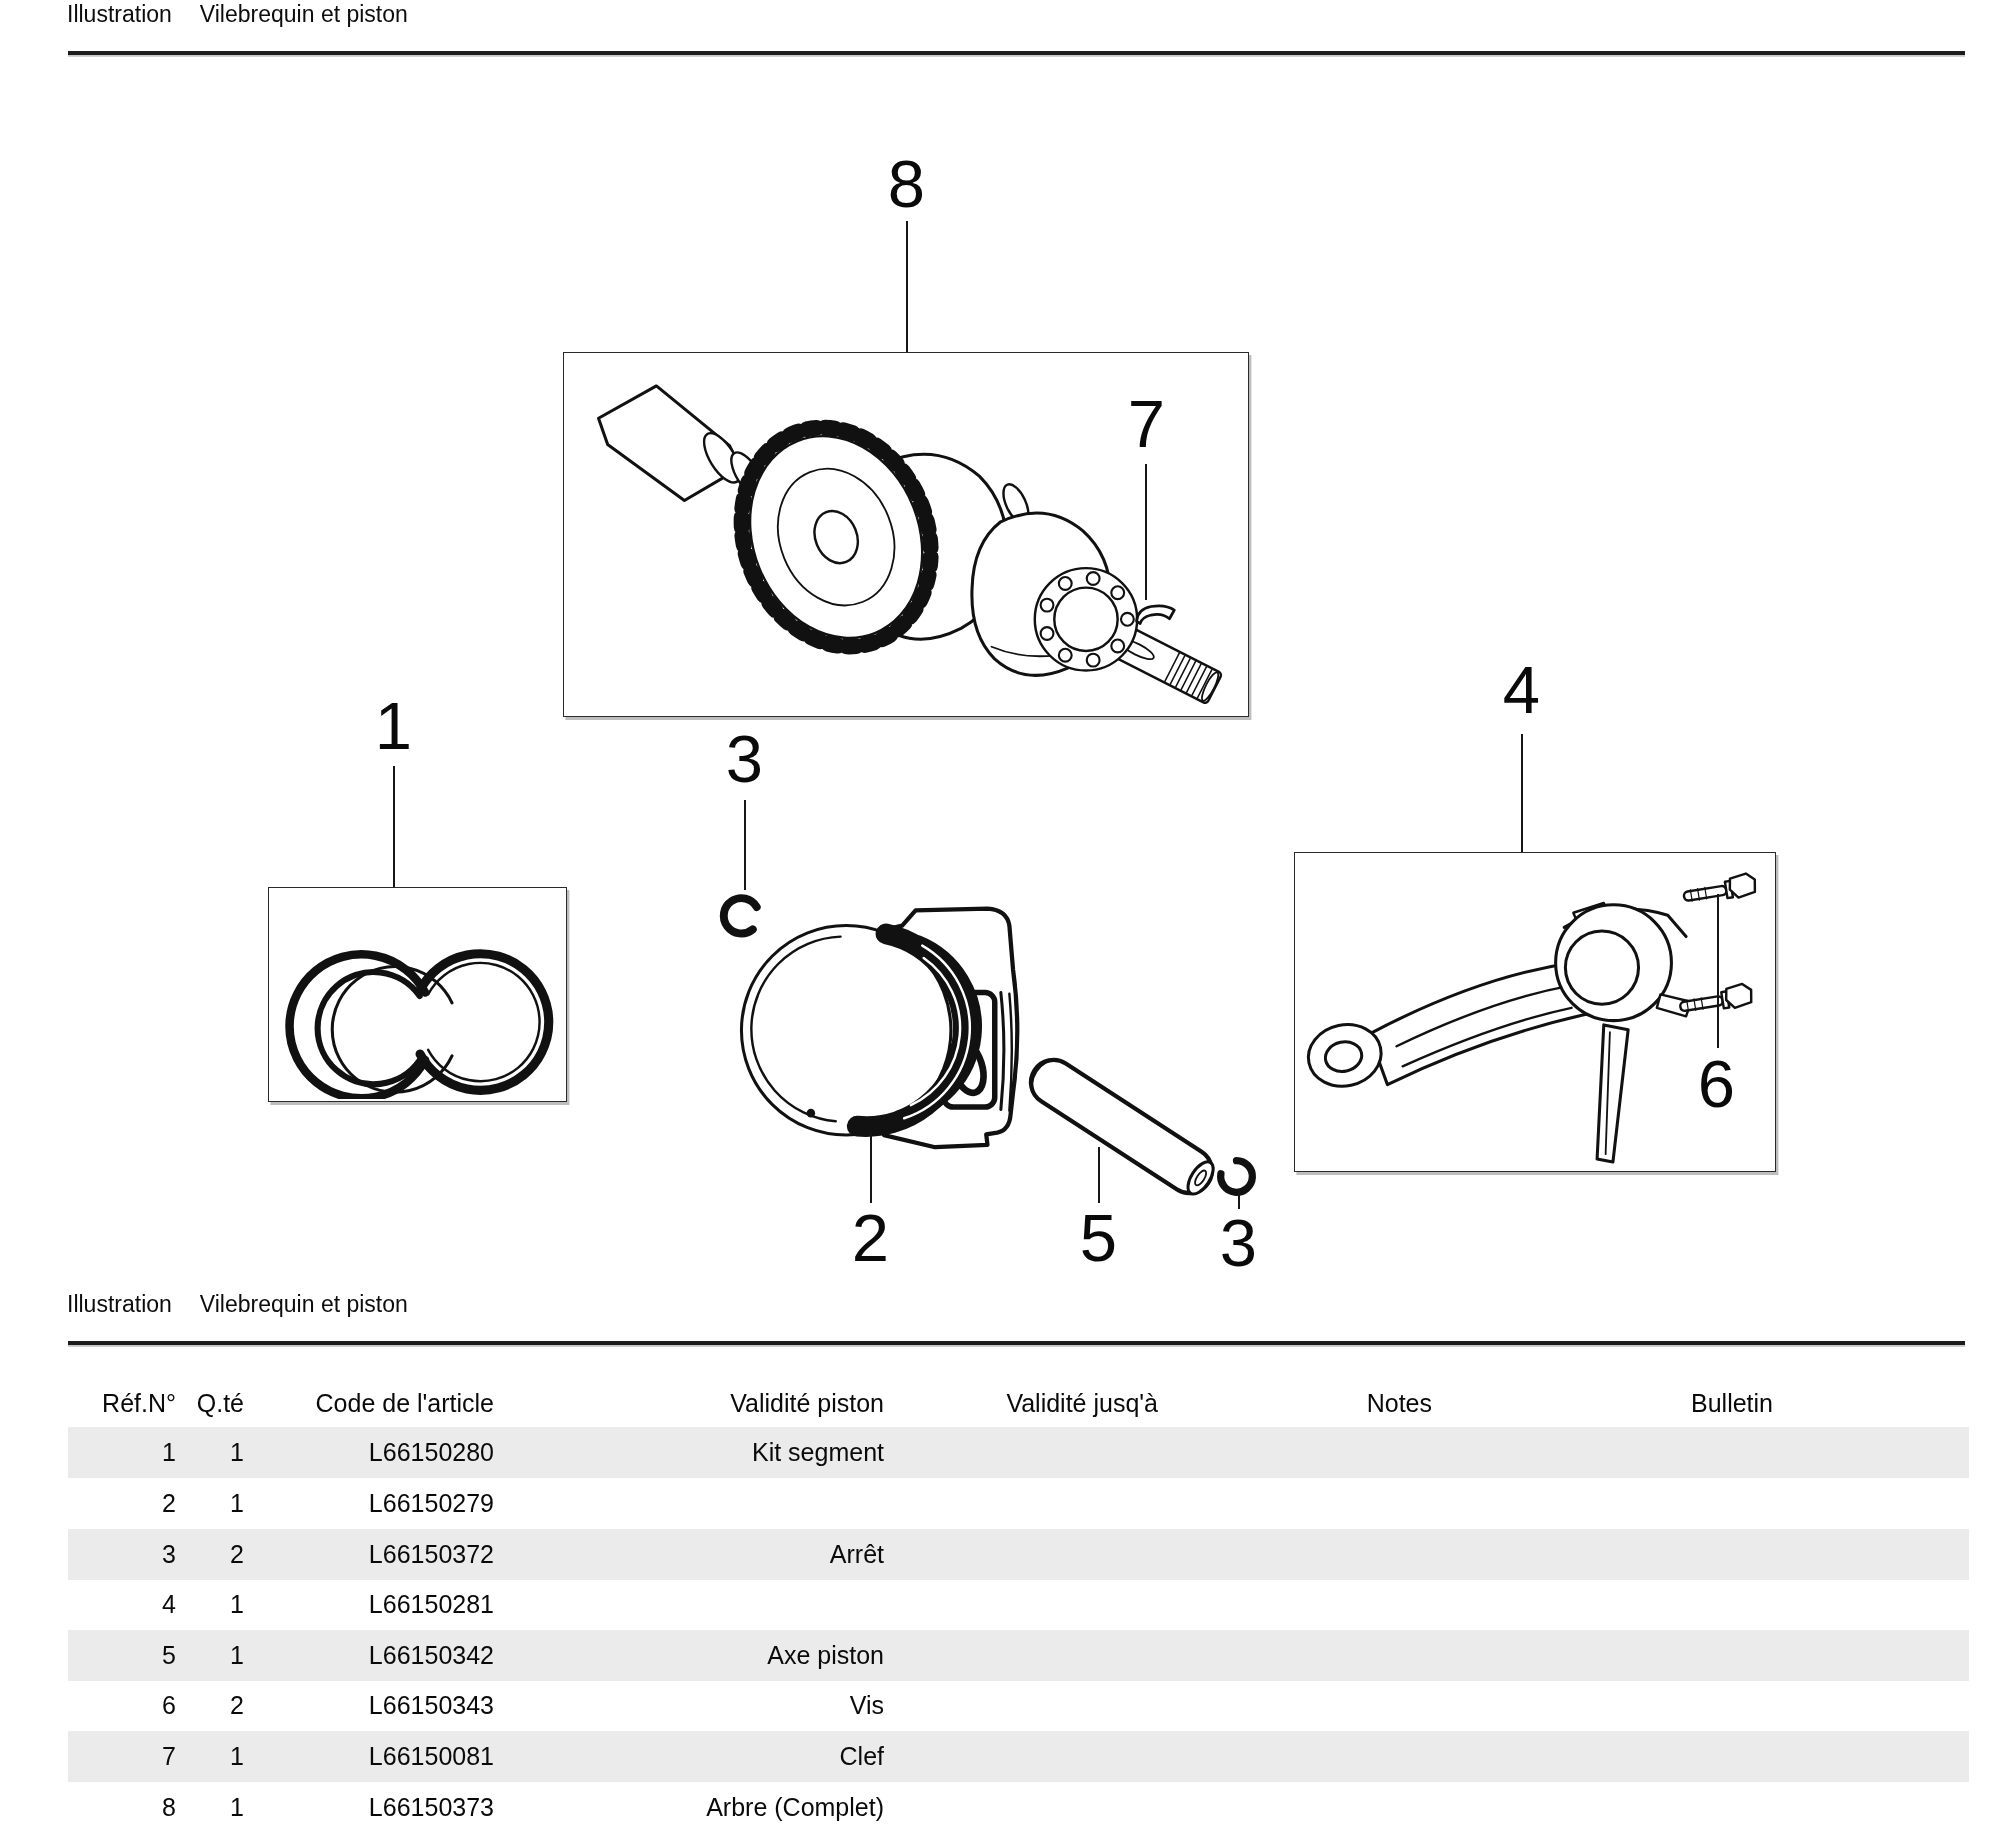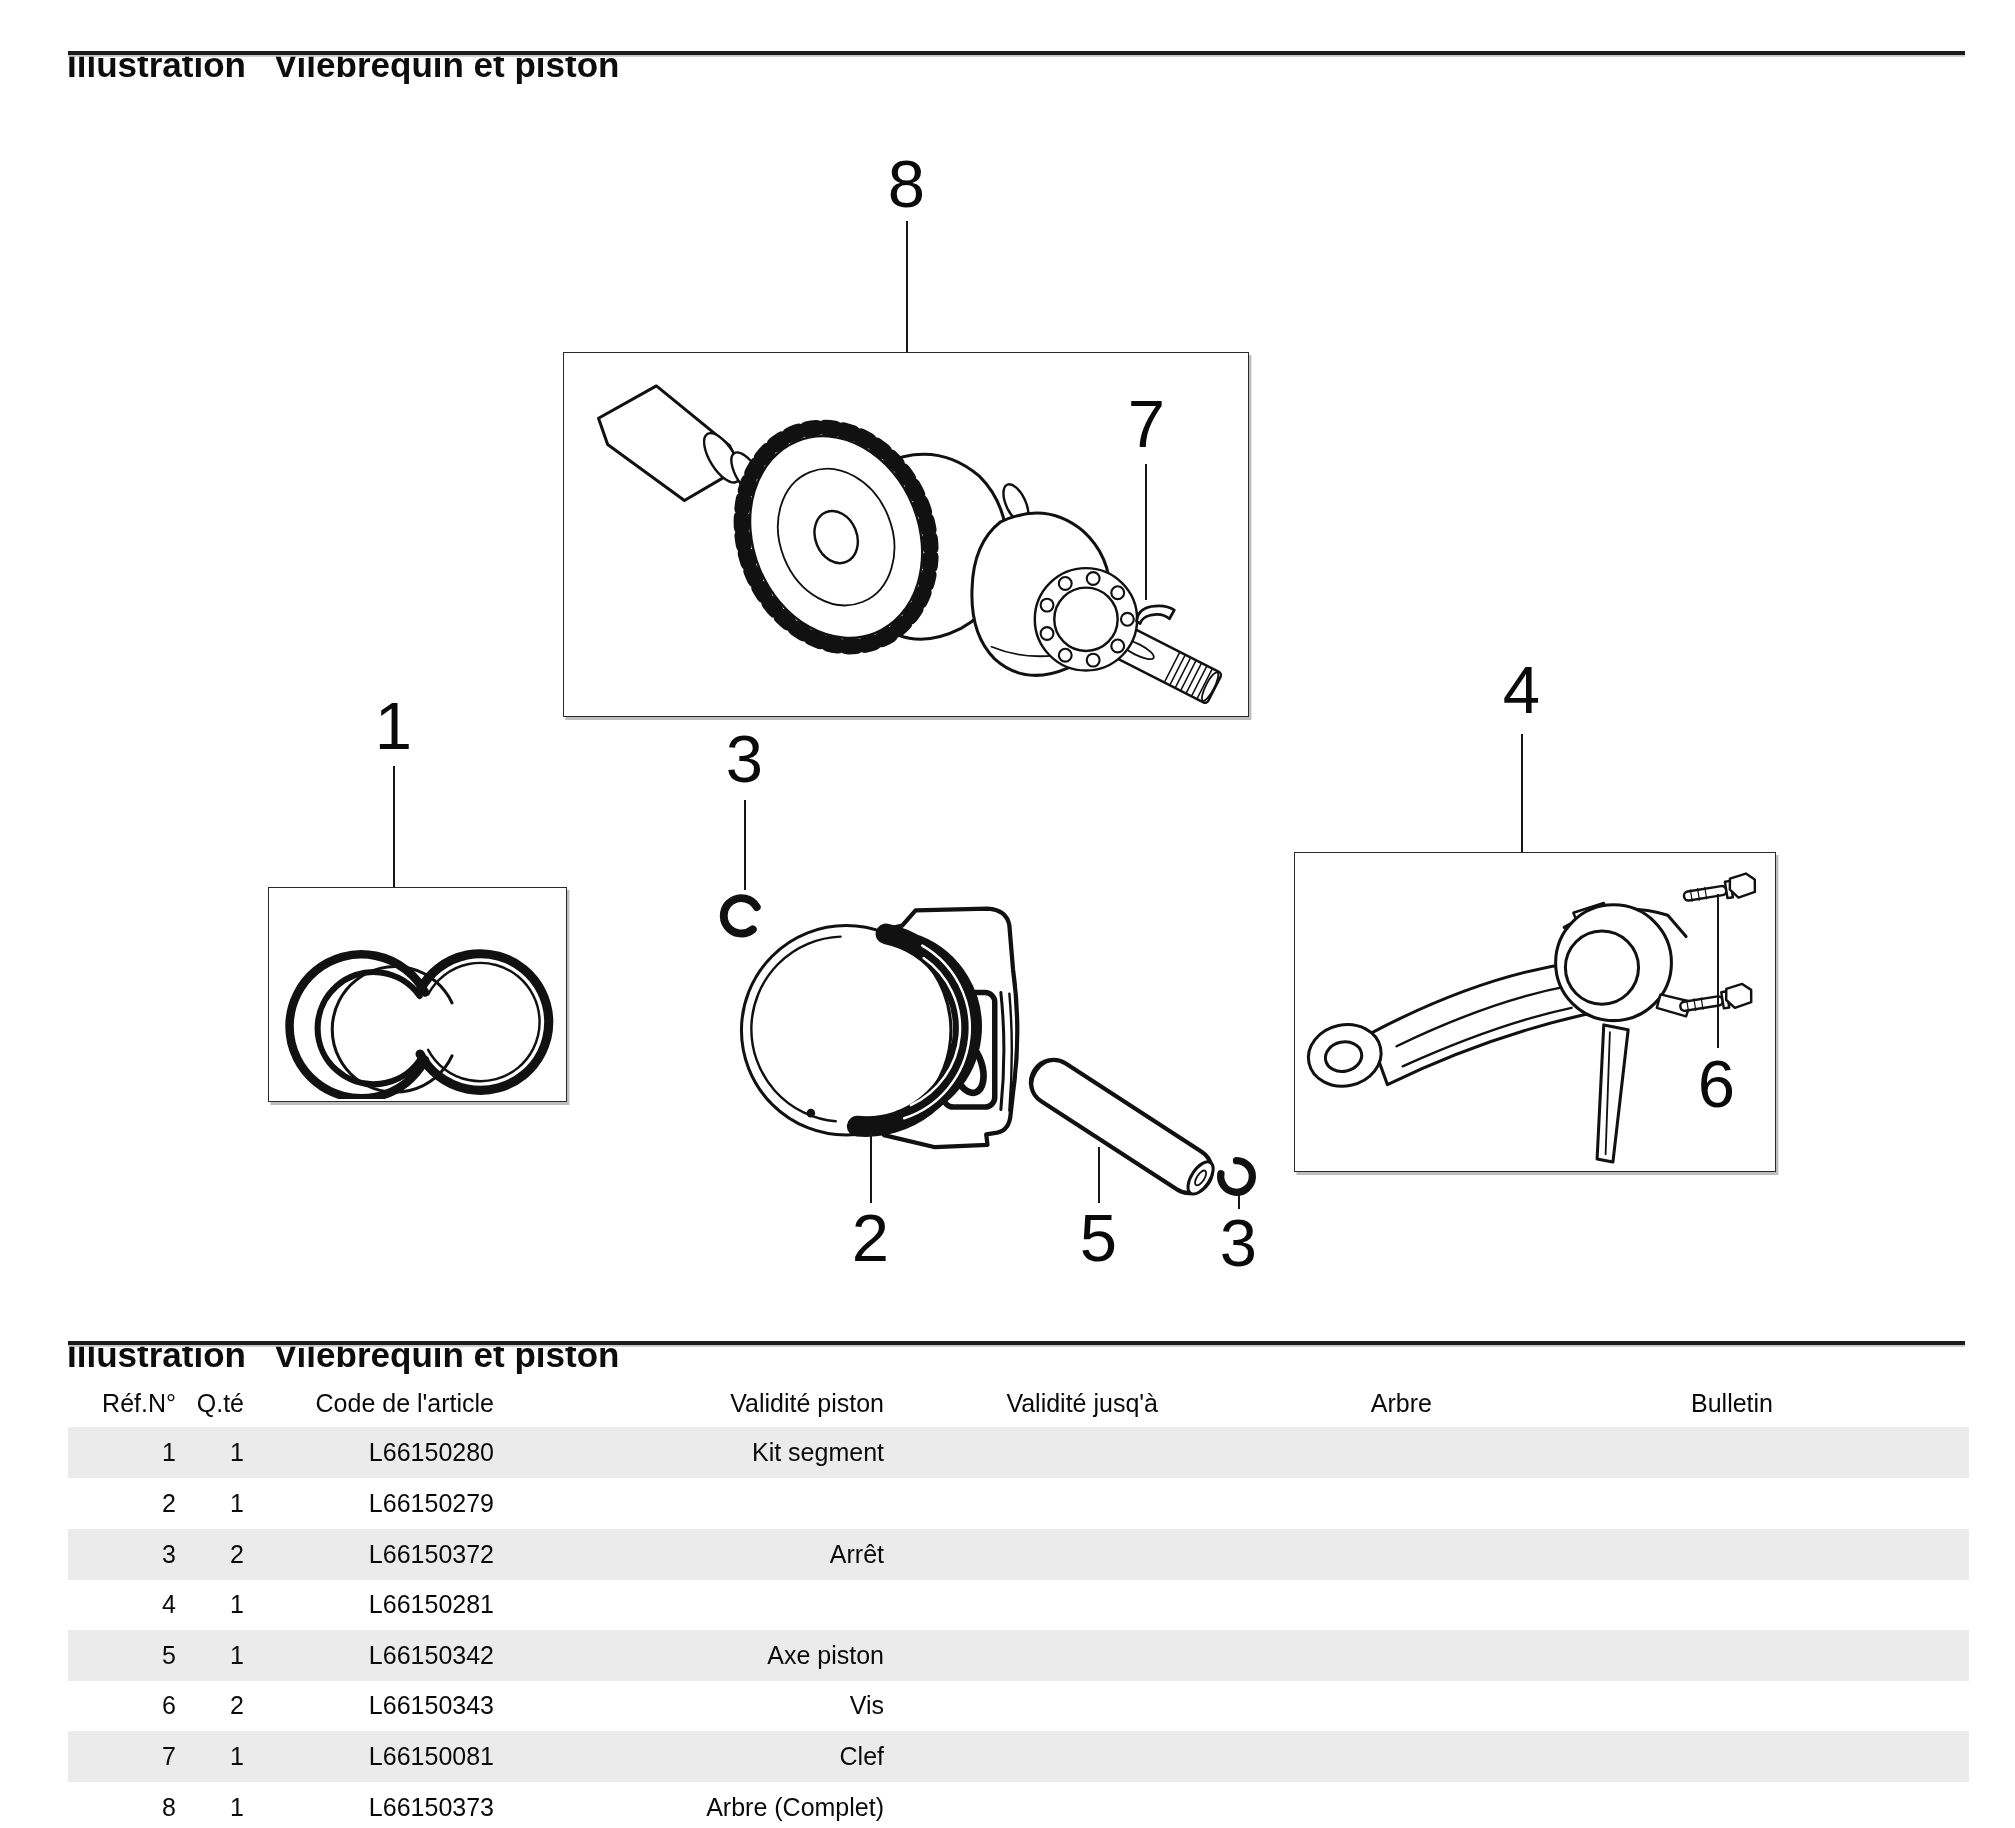--- a/index.html
+++ b/index.html
@@ -6,22 +6,22 @@
   #page{
     position:relative;
     width:2015px;height:1829px;
     background:#ffffff;
     overflow:hidden;
     font-family:"Liberation Sans", sans-serif;
     color:#0a0a0a;
   }
   .title{
     position:absolute;left:67px;
-    font-size:35px;line-height:1.15;font-weight:700;
-    letter-spacing:0px;color:#0d0d0d;white-space:nowrap;margin-top:44px;
+    font-size:23px;line-height:1.15;font-weight:400;
+    letter-spacing:0px;color:#0d0d0d;white-space:nowrap;
   }
   .title .t2{margin-left:28px;}
   .rule{
     position:absolute;left:68px;width:1897px;height:4.3px;
     background:#1c1c1c;box-shadow:0 1.8px 0 #c6c6c6;
   }
   .plabel{
     position:absolute;width:91px;text-align:center;
     font-size:67px;line-height:1;font-weight:400;color:#0a0a0a;
   }
@@ -211,21 +211,21 @@
     <span>Illustration</span><span class="t2">Vilebrequin et piston</span>
   </div>
   <div class="rule" style="top:1341px;"></div>
 
   <div class="thead">
     <div class="cell">Réf.N°</div>
     <div class="cell">Q.té</div>
     <div class="cell">Code de l'article</div>
     <div class="cell">Validité piston</div>
     <div class="cell">Validité jusq'à</div>
-    <div class="cell">Arbre</div>
+    <div class="cell">Notes</div>
     <div class="cell">Bulletin</div>
   </div>
 
   <div class="trow alt" style="top:1427px;">
     <div class="cell">1</div>
     <div class="cell">1</div>
     <div class="cell">L66150280</div>
     <div class="cell">Kit segment</div>
     <div class="cell"></div>
       <div class="cell"></div>

